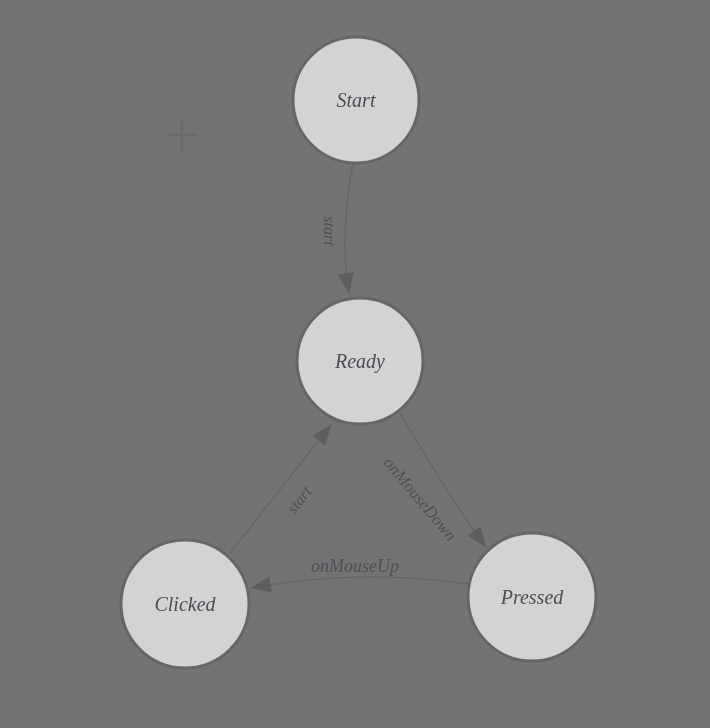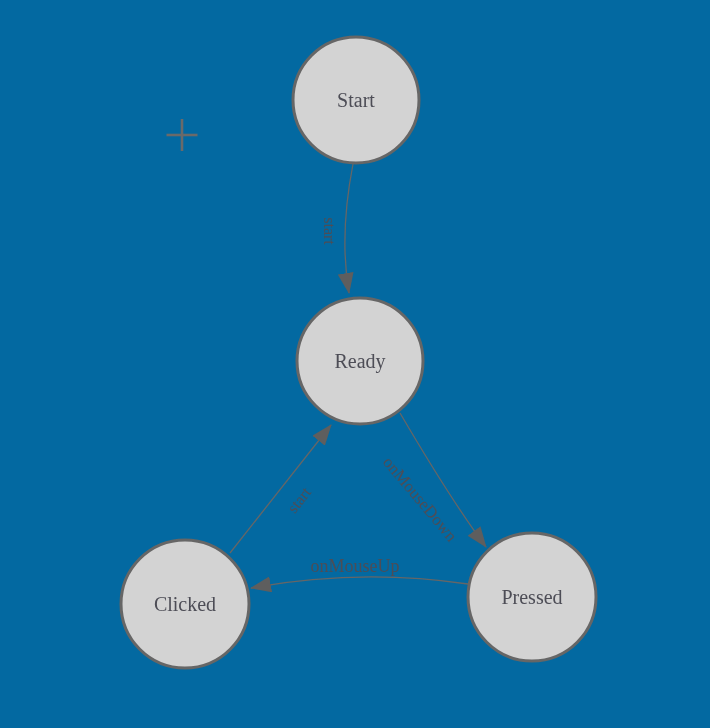--- a/index.html
+++ b/index.html
@@ -3,23 +3,24 @@
 <meta charset="utf-8">
 <style>
   html, body {
     margin: 0;
     padding: 0;
     background: #ffffff;
   }
   .stage {
     width: 710px;
     height: 728px;
-    background: #0369a1;
+    background: #737373;
     position: relative;
     overflow: hidden;
+    font-style: italic;
   }
   svg text {
     font-family: "Liberation Serif", "DejaVu Serif", serif;
     user-select: none;
   }
 </style>
 </head>
 <body>
 
 <div class="stage">

